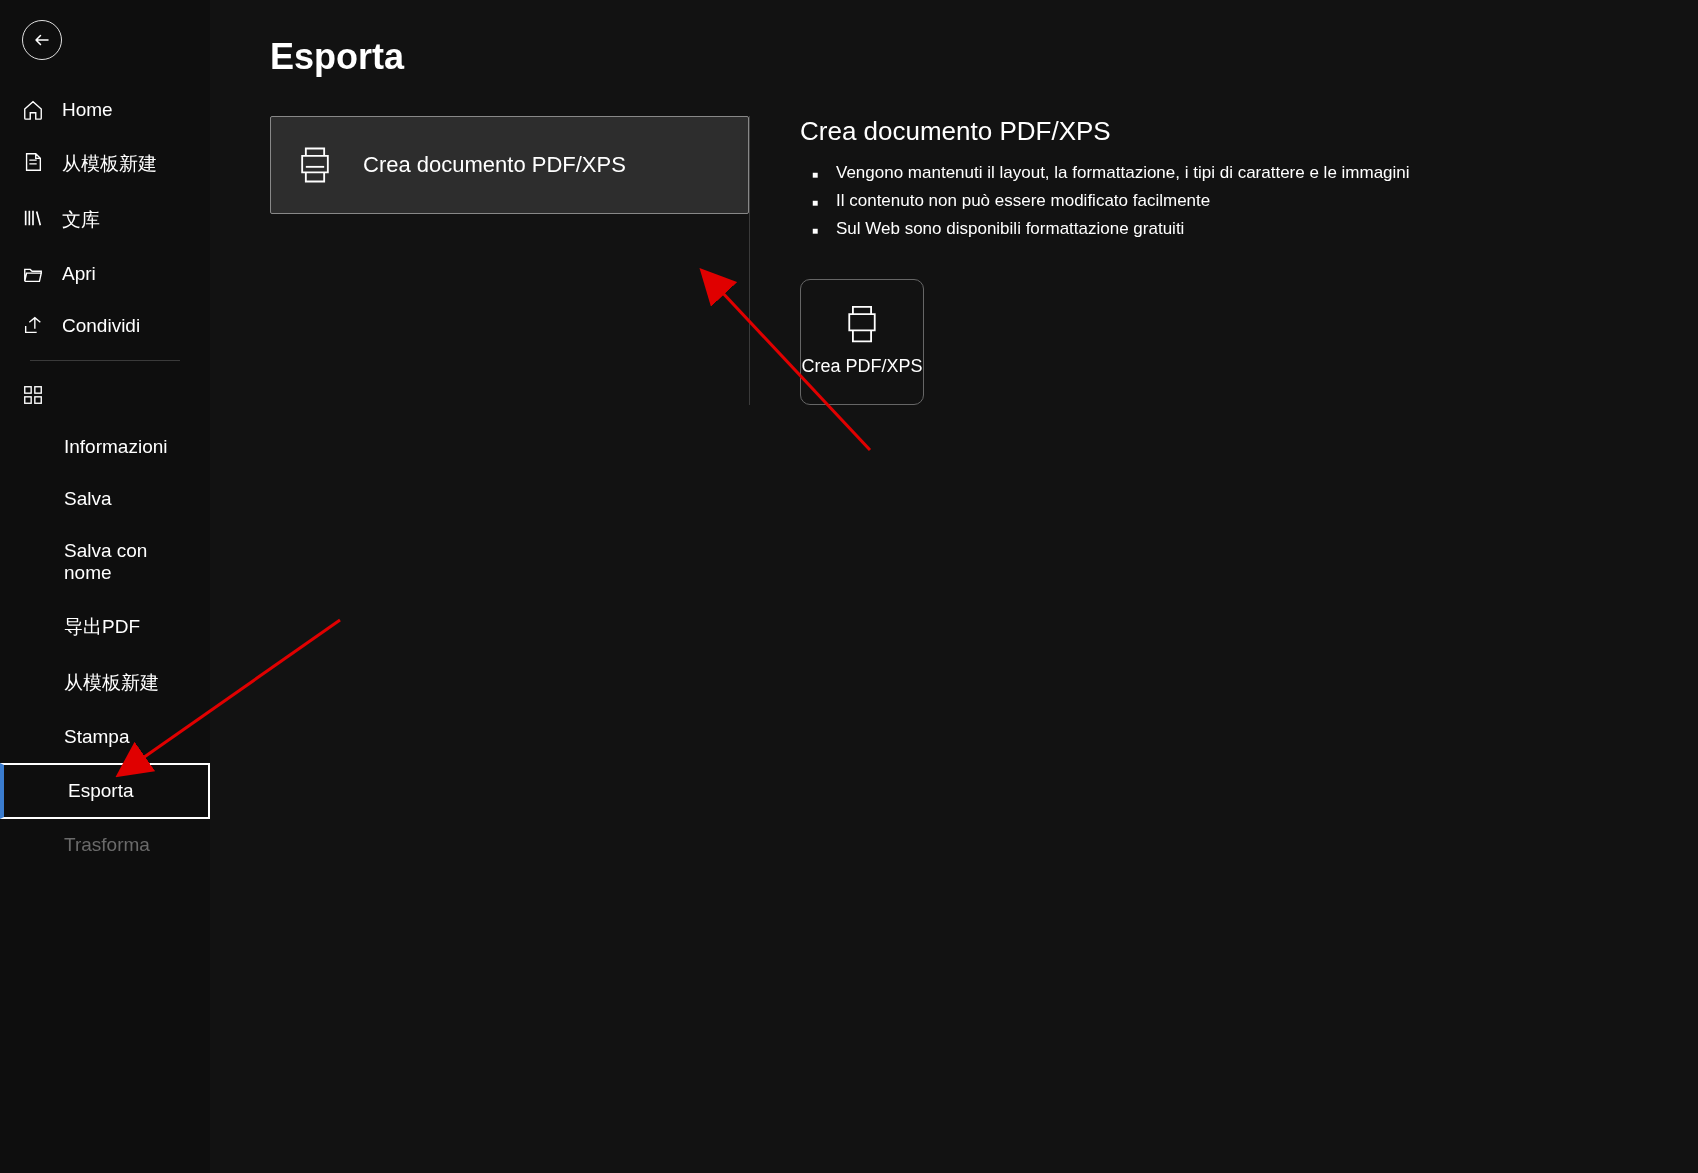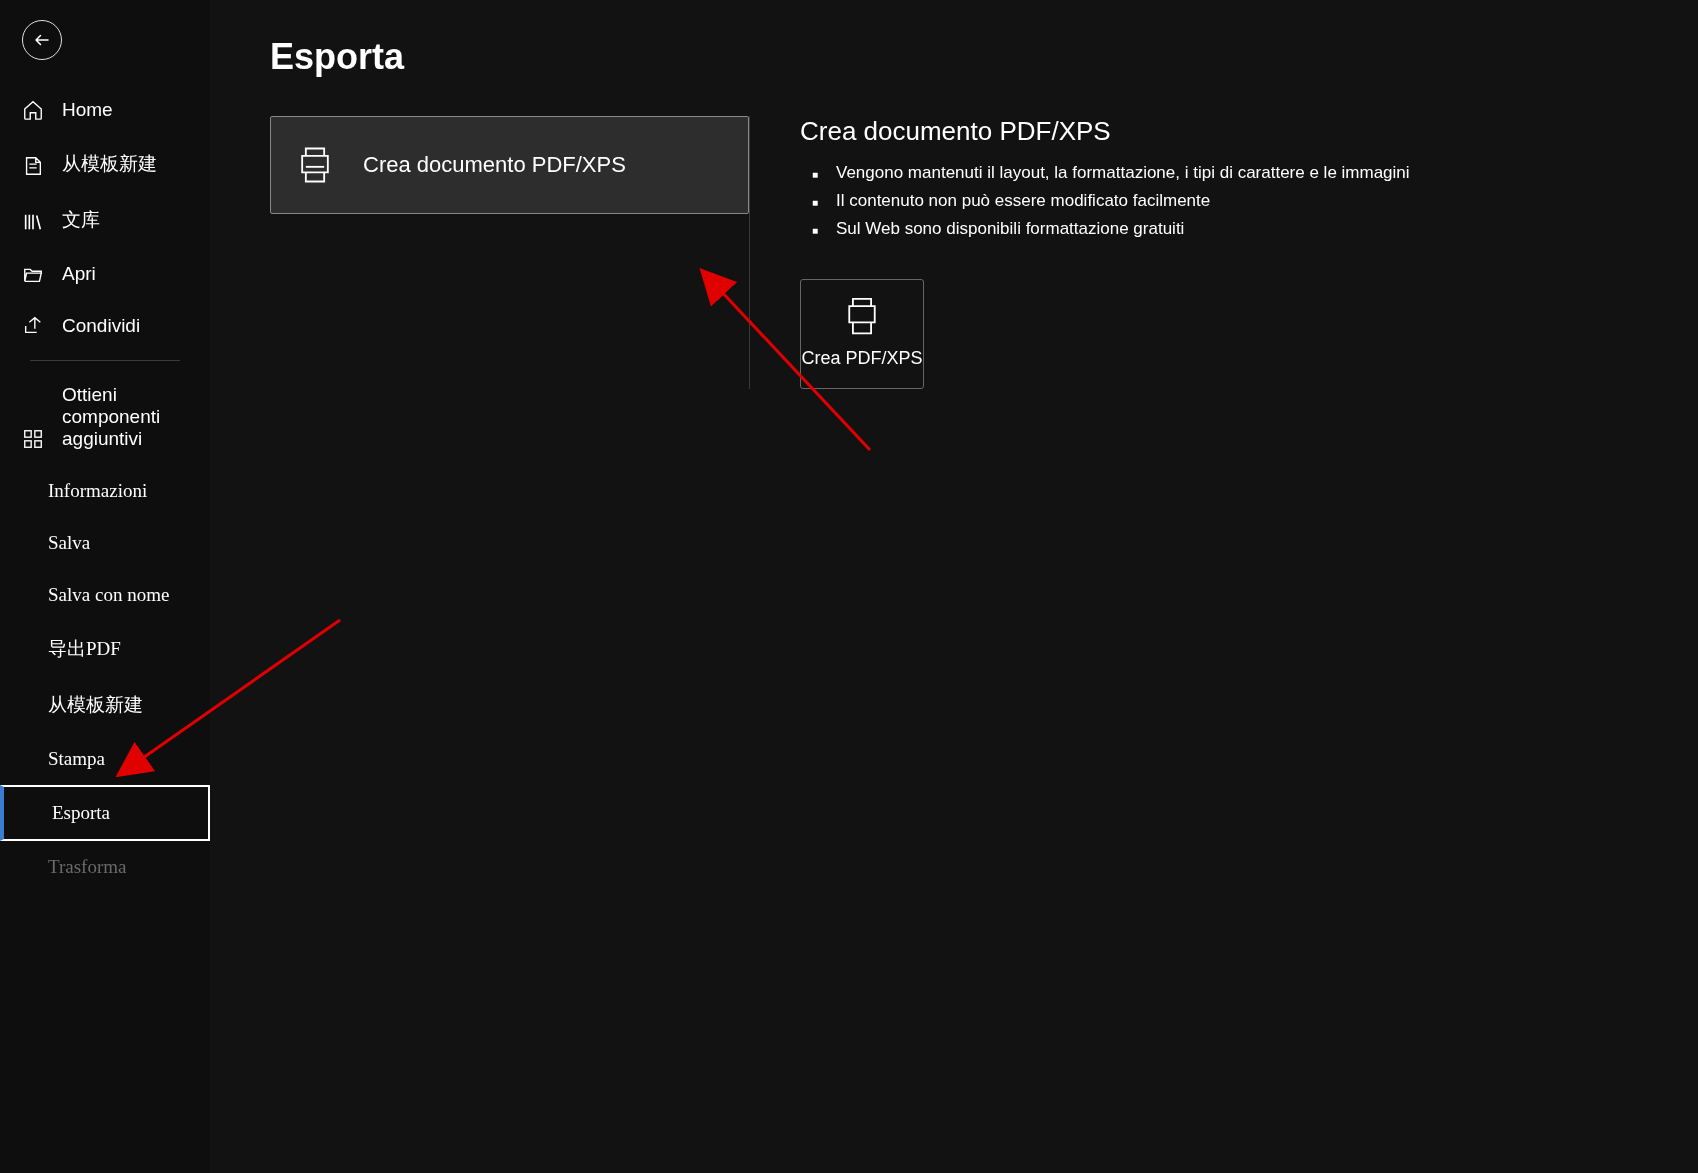--- a/index.html
+++ b/index.html
@@ -27,29 +27,28 @@
     border-radius: 50%;
     margin-left: 22px;
     margin-bottom: 24px;
     display: flex;
     align-items: center;
     justify-content: center;
     cursor: pointer;
   }
   .nav-item {
     display: flex;
-    align-items: flex-end;
+    align-items: flex-start;
     padding: 15px 22px;
     cursor: pointer;
     font-size: 19px;
     color: #ffffff;
   }
   .nav-item.sub {
-    padding: 15px 22px 15px 48px;
-    font-family: Liberation Serif, serif;
+    padding: 15px 22px 15px 64px;
   }
   .nav-icon {
     width: 22px;
     height: 22px;
     margin-right: 18px;
     display: flex;
     align-items: center;
     justify-content: center;
     flex-shrink: 0;
   }
@@ -129,28 +128,28 @@
   }
   .details-list li::before {
     content: "■";
     position: absolute;
     left: 12px;
     font-size: 10px;
     top: 10px;
   }
   .action-btn {
     width: 124px;
-    height: 110px;
+    height: 126px;
     border: 1px solid #666;
     display: flex;
     flex-direction: column;
     align-items: center;
     justify-content: center;
     cursor: pointer;
-    border-radius: 3px;
+    border-radius: 10px;
   }
   .action-btn-icon {
     width: 44px;
     height: 40px;
     margin-bottom: 10px;
   }
   .action-btn-label {
     font-size: 18px;
     text-align: center;
     line-height: 1.3;
@@ -231,21 +230,20 @@
 
   <div class="nav-item">
     <span class="nav-icon">
       <svg width="22" height="22" viewBox="0 0 24 24">
           <rect x="3" y="3" width="7" height="7" stroke="#fff" stroke-width="1.5" fill="none"></rect>
           <rect x="14" y="3" width="7" height="7" stroke="#fff" stroke-width="1.5" fill="none"></rect>
           <rect x="3" y="14" width="7" height="7" stroke="#fff" stroke-width="1.5" fill="none"></rect>
           <rect x="14" y="14" width="7" height="7" stroke="#fff" stroke-width="1.5" fill="none"></rect>
         </svg>
     </span>
-    <span>Ottieni componenti aggiuntivi</span>
   </div>
 
   <div class="nav-item sub">
     <span>Informazioni</span>
   </div>
   <div class="nav-item sub">
     <span>Salva</span>
   </div>
   <div class="nav-item sub">
     <span>Salva con nome</span>

